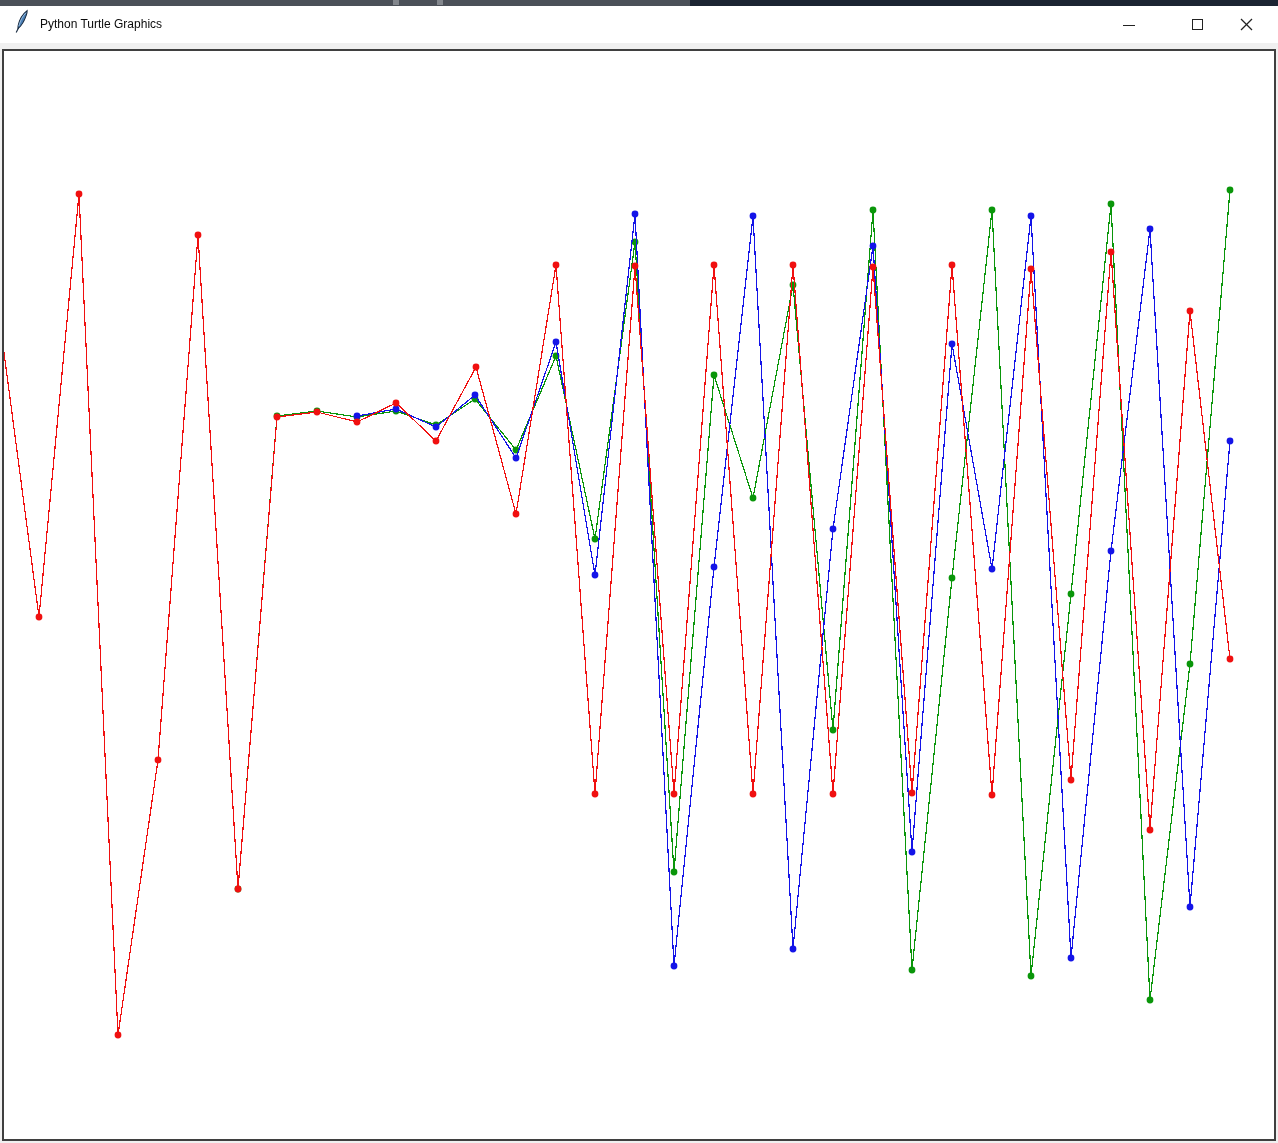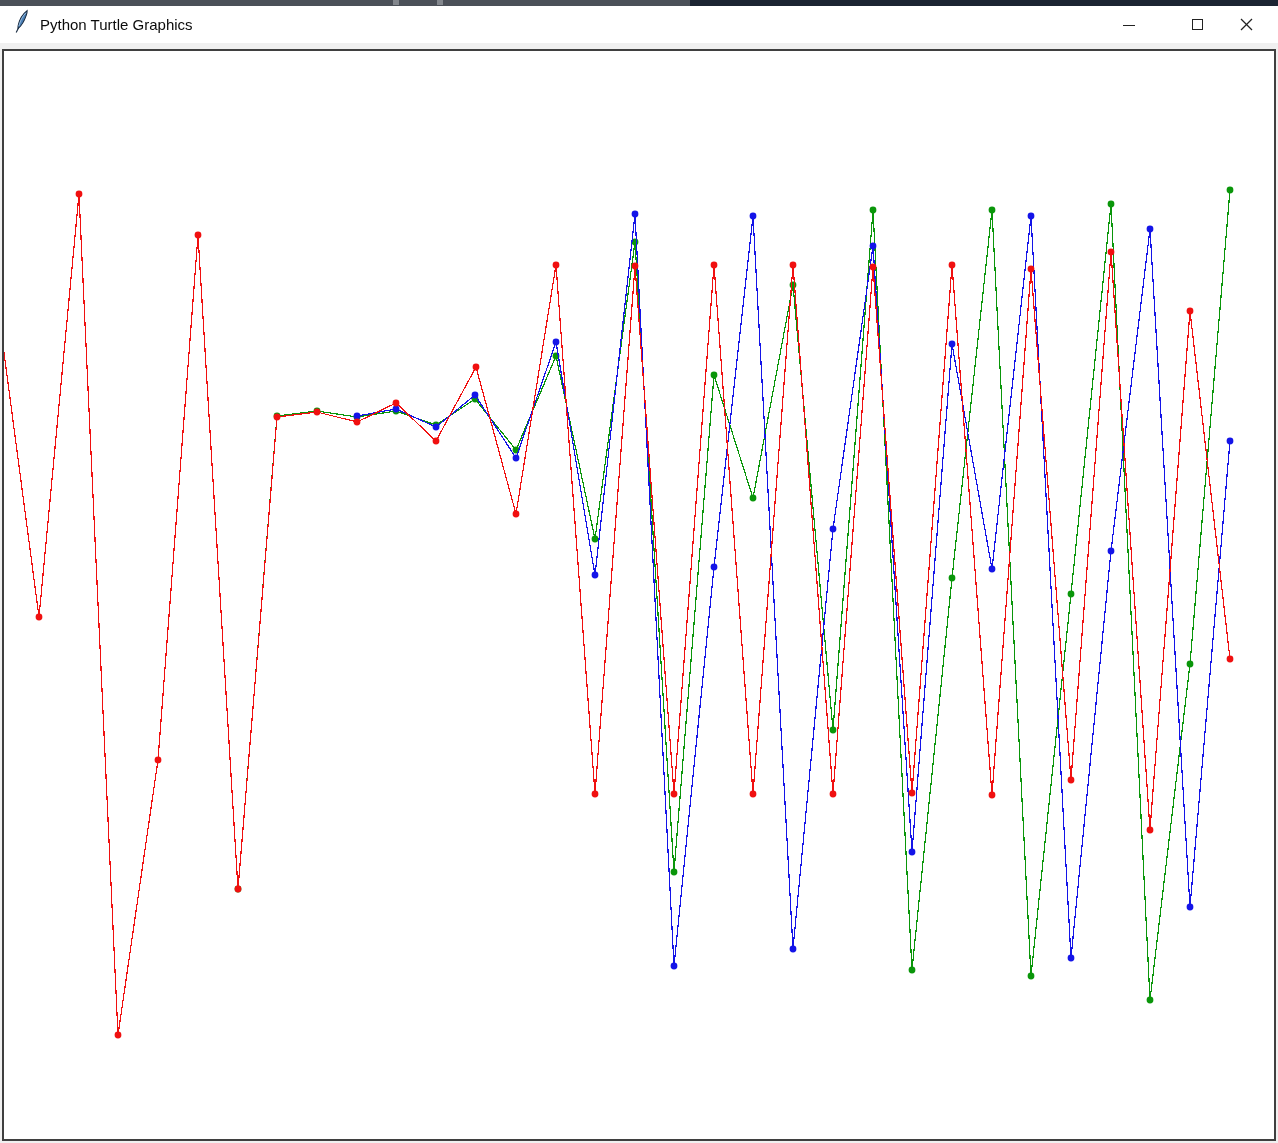--- a/index.html
+++ b/index.html
@@ -12,21 +12,21 @@
   .strip-seg.left  { left:0;   width:690px; }
   .strip-seg.right { left:690px; width:588px; }
   .strip-notch { position:absolute; top:0; height:5px; width:6px; }
   .strip-notch.n1 { left:393px; }
   .strip-notch.n2 { left:437px; }
 
   
   .titlebar { position:absolute; left:0; top:6px; width:1278px; height:37px; background:#ffffff; }
   .app-icon { position:absolute; left:12px; top:3px; width:22px; height:26px; }
   .title-text { position:absolute; left:40px; top:0; height:37px; line-height:37px;
-                font-size:15px; color:#0b0b0b; white-space:nowrap; }
+                font-size:12px; color:#0b0b0b; white-space:nowrap; }
   .controls { position:absolute; right:0; top:0; height:37px; }
   .ctrl-btn { position:absolute; top:0; width:46px; height:37px; display:flex;
               align-items:center; justify-content:center; }
   .ctrl-btn.min   { right:126px; }
   .ctrl-btn.max   { right:58px;  }
   .ctrl-btn.close { right:9px;   }
   .glyph-min { width:12px; height:0; border-top:1.4px solid #222; margin-top:2px; }
   .glyph-max { width:11px; height:11px; border:1.3px solid #222; }
 
   

